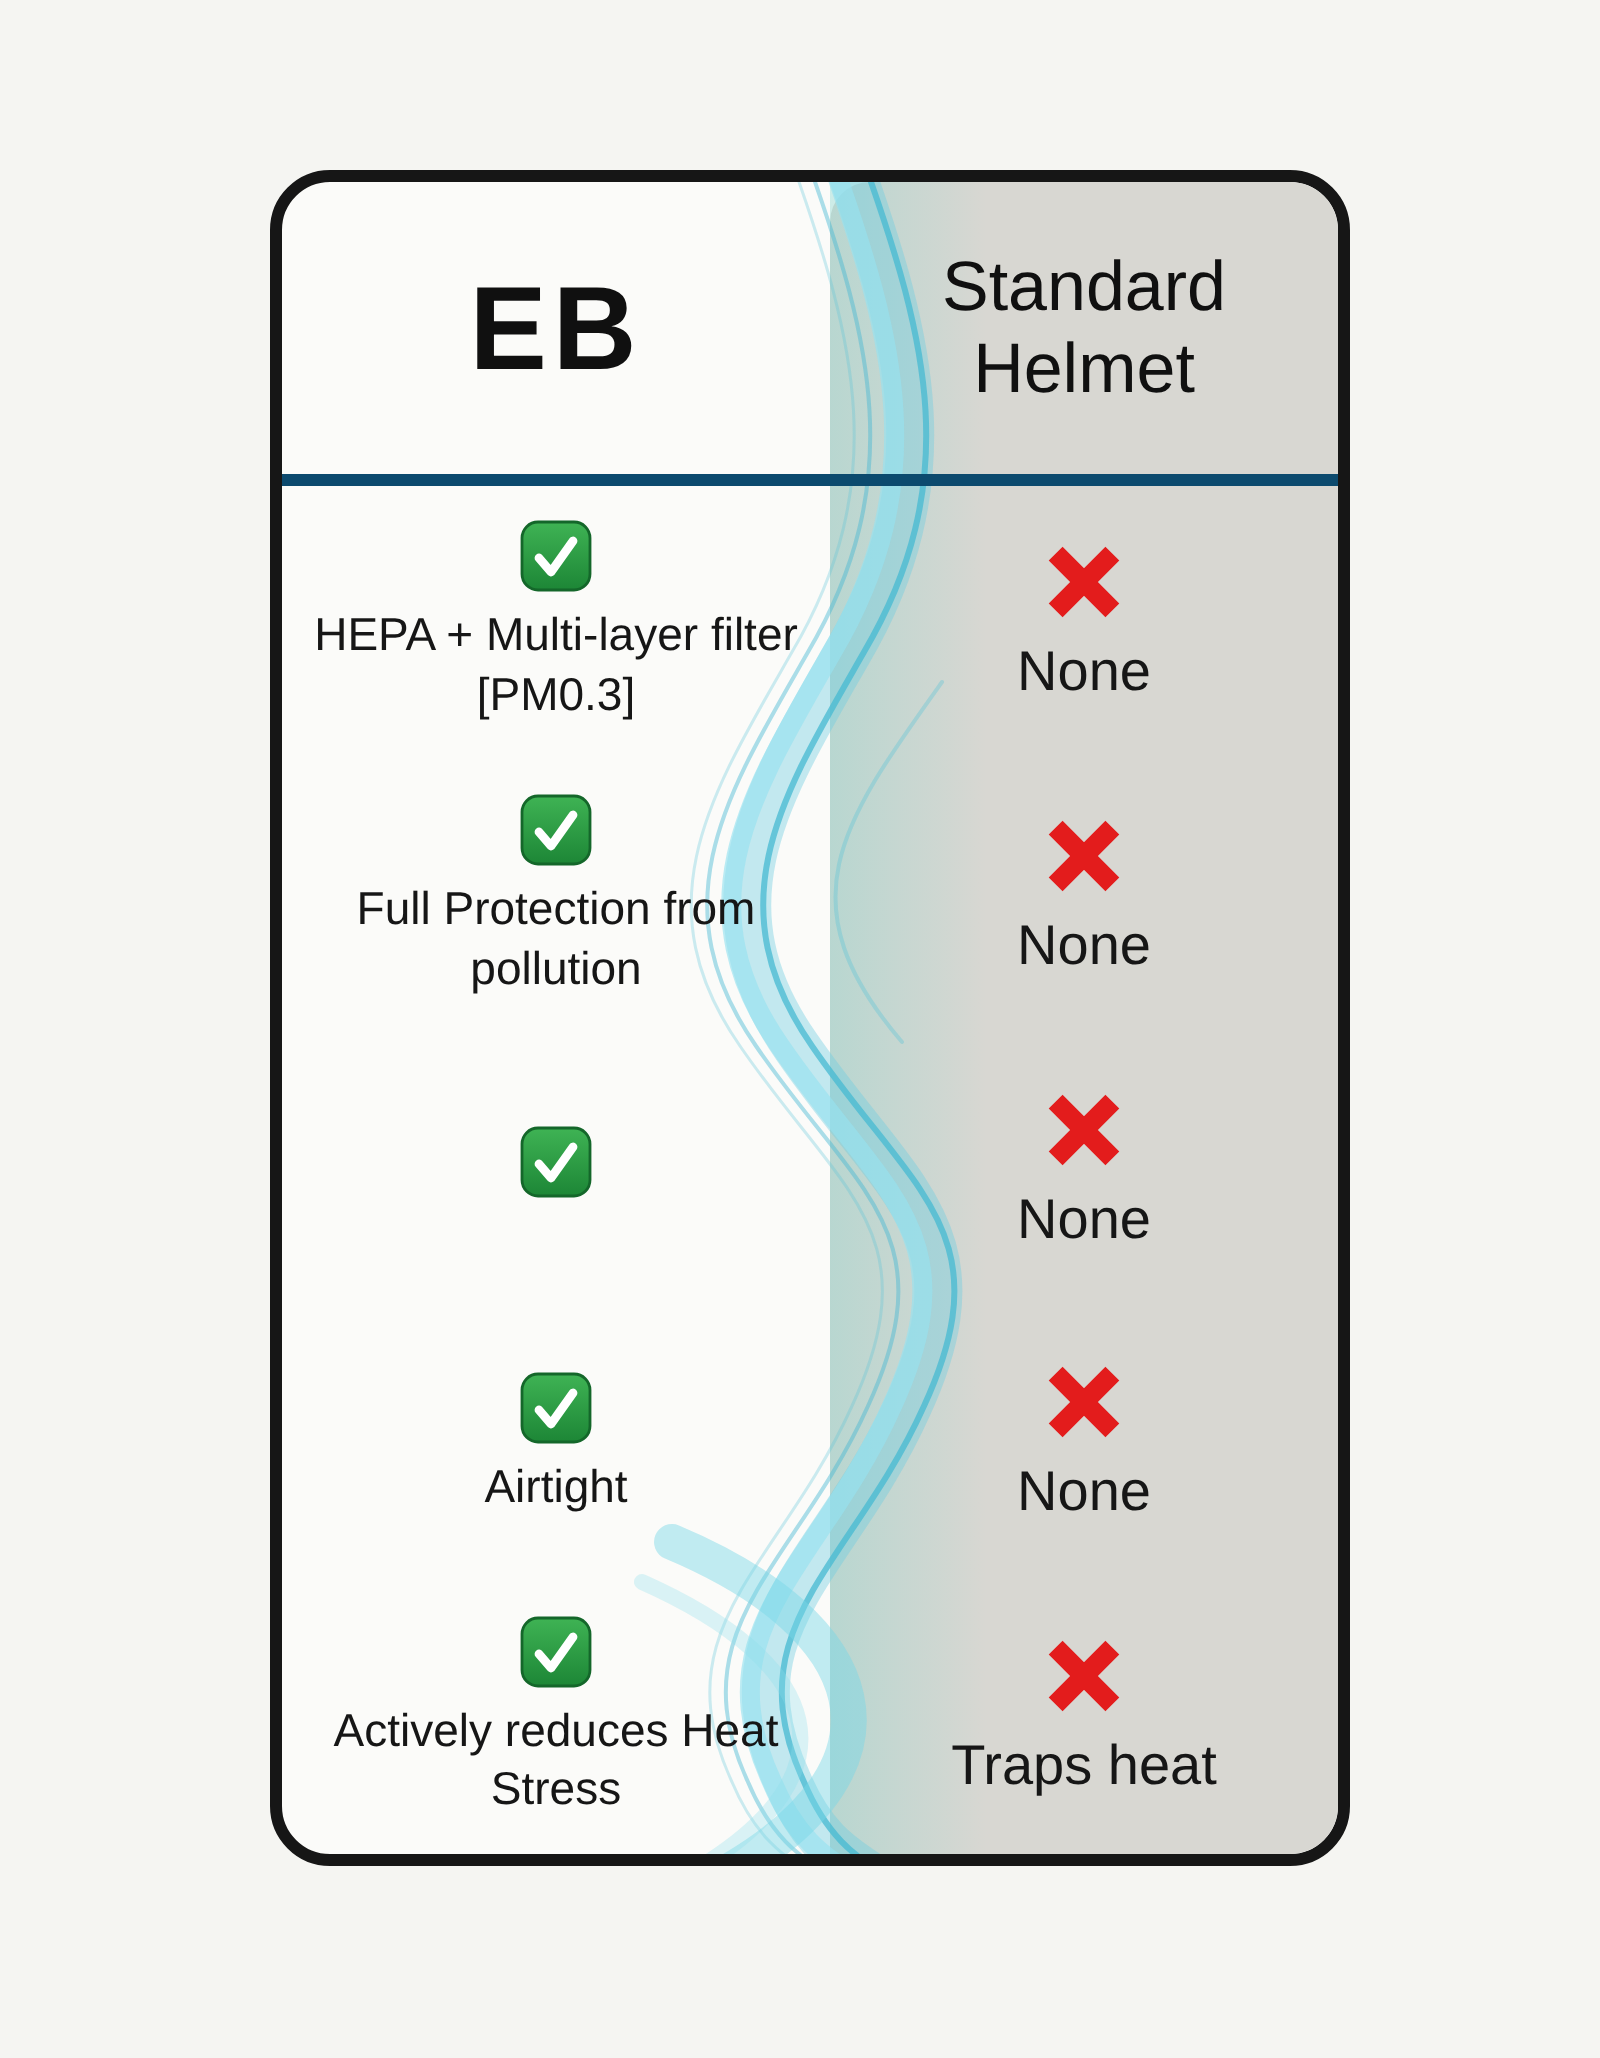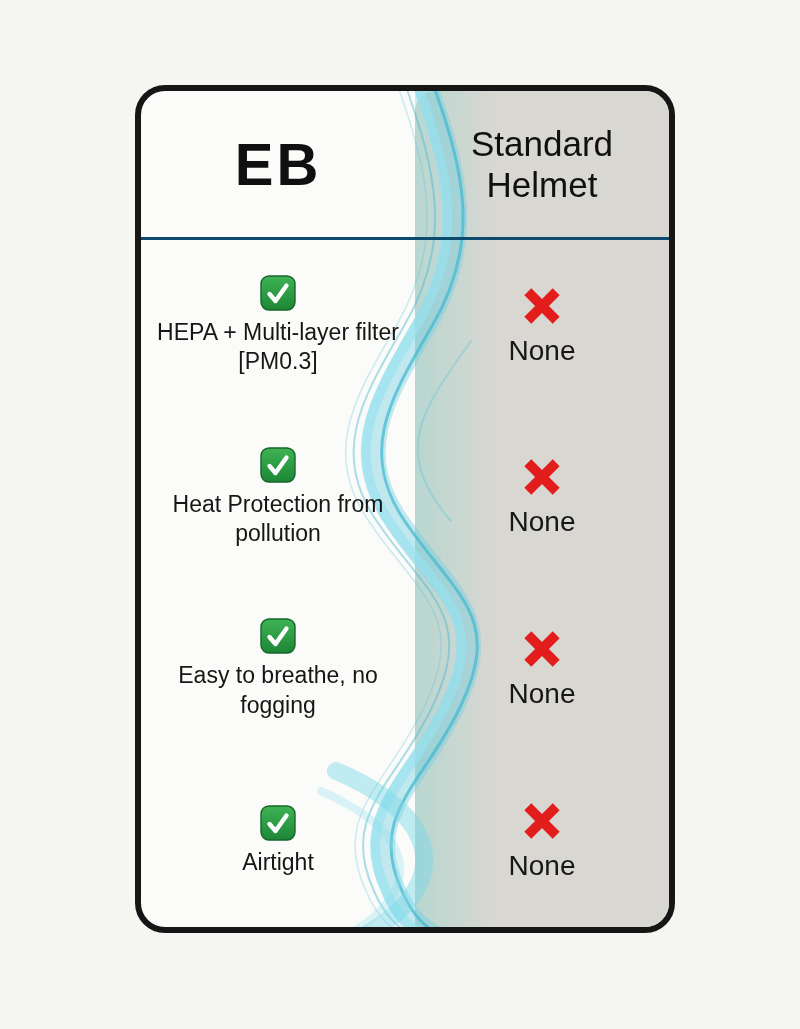--- a/index.html
+++ b/index.html
@@ -31,21 +31,21 @@
     background:linear-gradient(to right, rgba(140,214,206,0.42), rgba(140,214,206,0));
     z-index:1;
   }
   .wave{
     position:absolute;left:160px;top:0;width:250px;height:836px;
     z-index:1;pointer-events:none;
   }
   .card-header{
     position:relative;z-index:2;
     height:146px;flex:0 0 146px;
-    border-bottom:3px solid #0c4a6e;
+    border-bottom:6px solid #0c4a6e;
     display:flex;align-items:stretch;
   }
   .header-left{
     flex:0 0 274px;display:flex;align-items:center;justify-content:center;
   }
   .header-right{
     flex:1;display:flex;align-items:center;justify-content:center;
   }
   .brand-logo{
     font-size:58px;font-weight:800;letter-spacing:3px;color:#101010;
@@ -138,41 +138,40 @@
       </div>
 
       <div class="row">
         <div class="cell cell-feature">
           <span class="badge">
             <svg width="36" height="36" viewBox="0 0 36 36">
                 <rect x="1" y="1" width="34" height="34" rx="8" fill="url(#checkGrad)" stroke="#14672a" stroke-width="1.4"></rect>
                 <path d="M9.5 19 L15.5 26 L26.5 10.5" fill="none" stroke="#ffffff" stroke-width="4.4" stroke-linecap="round" stroke-linejoin="round"></path>
               </svg>
           </span>
-          <span class="feature-text">Heat Protection from pollution</span>
-        </div>
-        <div class="cell cell-comparison">
-          <span class="badge">
-            <svg width="42" height="42" viewBox="0 0 40 40">
-                <path d="M20 13.4 L30.2 3.2 L36.8 9.8 L26.6 20 L36.8 30.2 L30.2 36.8 L20 26.6 L9.8 36.8 L3.2 30.2 L13.4 20 L3.2 9.8 L9.8 3.2 Z" fill="#e31c1c"></path>
-              </svg>
-          </span>
-          <span class="comparison-text">None</span>
-        </div>
-      </div>
-
-      <div class="row">
-        <div class="cell cell-feature">
-          <span class="badge">
-            <svg width="36" height="36" viewBox="0 0 36 36">
-                <rect x="1" y="1" width="34" height="34" rx="8" fill="url(#checkGrad)" stroke="#14672a" stroke-width="1.4"></rect>
-                <path d="M9.5 19 L15.5 26 L26.5 10.5" fill="none" stroke="#ffffff" stroke-width="4.4" stroke-linecap="round" stroke-linejoin="round"></path>
-              </svg>
-          </span>
-          <span class="feature-text">Easy to breathe, no fogging</span>
+          <span class="feature-text">Full Protection from pollution</span>
+        </div>
+        <div class="cell cell-comparison">
+          <span class="badge">
+            <svg width="42" height="42" viewBox="0 0 40 40">
+                <path d="M20 13.4 L30.2 3.2 L36.8 9.8 L26.6 20 L36.8 30.2 L30.2 36.8 L20 26.6 L9.8 36.8 L3.2 30.2 L13.4 20 L3.2 9.8 L9.8 3.2 Z" fill="#e31c1c"></path>
+              </svg>
+          </span>
+          <span class="comparison-text">None</span>
+        </div>
+      </div>
+
+      <div class="row">
+        <div class="cell cell-feature">
+          <span class="badge">
+            <svg width="36" height="36" viewBox="0 0 36 36">
+                <rect x="1" y="1" width="34" height="34" rx="8" fill="url(#checkGrad)" stroke="#14672a" stroke-width="1.4"></rect>
+                <path d="M9.5 19 L15.5 26 L26.5 10.5" fill="none" stroke="#ffffff" stroke-width="4.4" stroke-linecap="round" stroke-linejoin="round"></path>
+              </svg>
+          </span>
         </div>
         <div class="cell cell-comparison">
           <span class="badge">
             <svg width="42" height="42" viewBox="0 0 40 40">
                 <path d="M20 13.4 L30.2 3.2 L36.8 9.8 L26.6 20 L36.8 30.2 L30.2 36.8 L20 26.6 L9.8 36.8 L3.2 30.2 L13.4 20 L3.2 9.8 L9.8 3.2 Z" fill="#e31c1c"></path>
               </svg>
           </span>
           <span class="comparison-text">None</span>
         </div>
       </div>
@@ -190,16 +189,35 @@
         <div class="cell cell-comparison">
           <span class="badge">
             <svg width="42" height="42" viewBox="0 0 40 40">
                 <path d="M20 13.4 L30.2 3.2 L36.8 9.8 L26.6 20 L36.8 30.2 L30.2 36.8 L20 26.6 L9.8 36.8 L3.2 30.2 L13.4 20 L3.2 9.8 L9.8 3.2 Z" fill="#e31c1c"></path>
               </svg>
           </span>
           <span class="comparison-text">None</span>
         </div>
       </div>
 
+      <div class="row">
+        <div class="cell cell-feature">
+          <span class="badge">
+            <svg width="36" height="36" viewBox="0 0 36 36">
+                <rect x="1" y="1" width="34" height="34" rx="8" fill="url(#checkGrad)" stroke="#14672a" stroke-width="1.4"></rect>
+                <path d="M9.5 19 L15.5 26 L26.5 10.5" fill="none" stroke="#ffffff" stroke-width="4.4" stroke-linecap="round" stroke-linejoin="round"></path>
+              </svg>
+          </span>
+          <span class="feature-text">Actively reduces Heat Stress</span>
+        </div>
+        <div class="cell cell-comparison">
+          <span class="badge">
+            <svg width="42" height="42" viewBox="0 0 40 40">
+                <path d="M20 13.4 L30.2 3.2 L36.8 9.8 L26.6 20 L36.8 30.2 L30.2 36.8 L20 26.6 L9.8 36.8 L3.2 30.2 L13.4 20 L3.2 9.8 L9.8 3.2 Z" fill="#e31c1c"></path>
+              </svg>
+          </span>
+          <span class="comparison-text">Traps heat</span>
+        </div>
+      </div>
 
     </div>
   </div>
 </div>
 
 </body></html>

